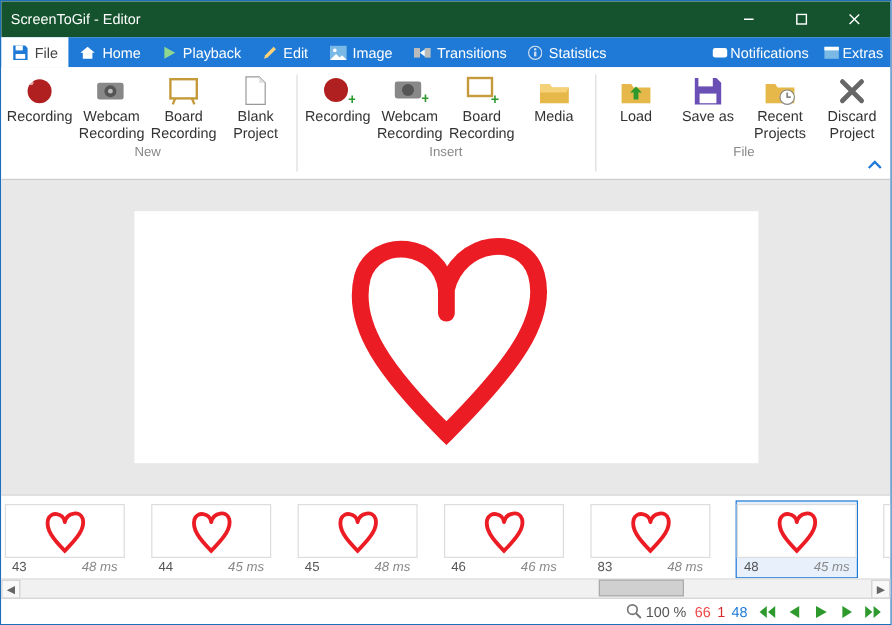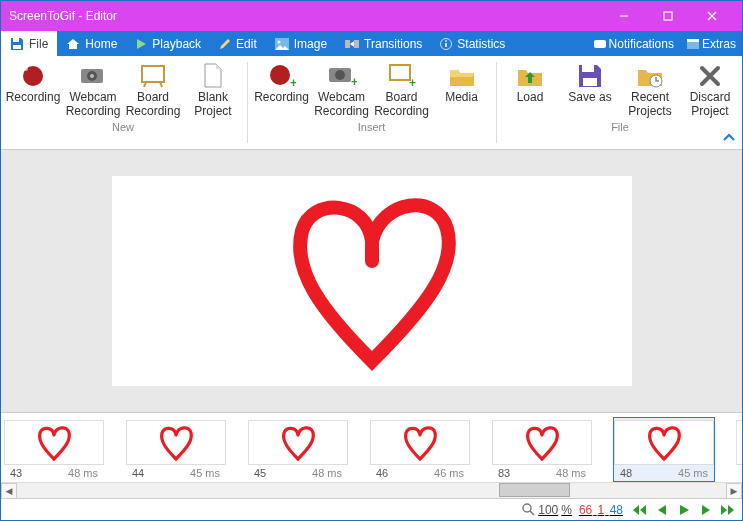--- a/index.html
+++ b/index.html
@@ -1,17 +1,17 @@
 <!DOCTYPE html>
 <html><head>
 <meta charset="utf-8">
 <style>
   * { box-sizing: border-box; margin: 0; padding: 0; font-family: "Segoe UI", sans-serif; }
   body { width: 743px; height: 521px; overflow: hidden; background: #fff; border: 1px solid #1e6fbb; display: flex; flex-direction: column; font-size: 12px; }
-  .titlebar { height: 30px; background: #d946ef; color: #fff; display: flex; align-items: center; padding: 0 8px; }
+  .titlebar { height: 30px; background: #14532d; color: #fff; display: flex; align-items: center; padding: 0 8px; }
   .titlebar .title { flex: 1; font-size: 12px; }
   .titlebar .winbtn { width: 44px; height: 30px; display: flex; align-items: center; justify-content: center; cursor: pointer; }
   .titlebar .winbtn svg { stroke: #fff; fill: none; }
 
   .menubar { height: 25px; background: #1e7ad6; display: flex; align-items: stretch; color: #fff; font-size: 12px; }
   .menubar .tab { display: flex; align-items: center; padding: 0 9px; gap: 5px; cursor: pointer; }
   .menubar .tab.active { background: #fff; color: #444; }
   .menubar .spacer { flex: 1; }
   .menubar .right { display: flex; align-items: center; gap: 2px; padding: 0 6px; cursor: pointer; }
   .menubar svg { flex: 0 0 auto; }
@@ -27,27 +27,27 @@
 
   .canvas-area { flex: 1; background: #e8e8e8; display: flex; align-items: center; justify-content: center; overflow: hidden; }
   .canvas { background: #fff; width: 520px; height: 210px; display: flex; align-items: center; justify-content: center; }
 
   .timeline { height: 86px; border-top: 1px solid #ccc; display: flex; flex-direction: column; background: #fff; }
   .frames { flex: 1; display: flex; overflow: hidden; padding: 4px 2px 0 2px; gap: 20px; }
   .frame { width: 104px; display: flex; flex-direction: column; align-items: center; cursor: pointer; border: 1px solid transparent; }
   .frame.sel { border: 1px solid #1e7ad6; background: #e8f1fb; }
   .thumb { width: 100px; height: 48px; background: #fff; border: 1px solid #ddd; display: flex; align-items: center; justify-content: center; margin-top: 2px; }
   .frame .meta { display: flex; width: 100%; justify-content: space-between; padding: 2px 6px; font-size: 11px; color: #555; }
-  .frame .meta .dur { color: #888; }
+  .frame .meta .dur { font-style: italic; color: #888; }
   .hscroll { height: 16px; background: #f1f1f1; border-top: 1px solid #ddd; display: flex; align-items: center; }
   .hscroll .arrow { width: 16px; height: 16px; display: flex; align-items: center; justify-content: center; font-size: 9px; color: #666; cursor: pointer; border: 1px solid #ccc; background: #f8f8f8; }
   .hscroll .track { flex: 1; height: 16px; position: relative; }
   .hscroll .thumb-bar { position: absolute; height: 14px; top: 0; background: #d0d0d0; border: 1px solid #aaa; }
 
-  .statusbar { height: 22px; border-top: 1px solid #ccc; display: flex; align-items: center; justify-content: flex-end; padding: 0 4px; gap: 6px; font-size: 12px; background: #fff; text-decoration: underline; }
+  .statusbar { height: 22px; border-top: 1px solid #ccc; display: flex; align-items: center; justify-content: flex-end; padding: 0 4px; gap: 6px; font-size: 12px; background: #fff; }
   .statusbar .zoom { display: flex; align-items: center; gap: 3px; color: #555; }
   .statusbar .counts span { padding: 0 1px; }
   .statusbar .nav { display: flex; gap: 2px; }
   .statusbar .nav .btn { width: 20px; height: 18px; display: flex; align-items: center; justify-content: center; cursor: pointer; }
   .green { color: #ef4444; }
   .blue  { color: #1e7ad6; }
   .red   { color: #d62c2c; }
 </style>
 </head>
 <body>

